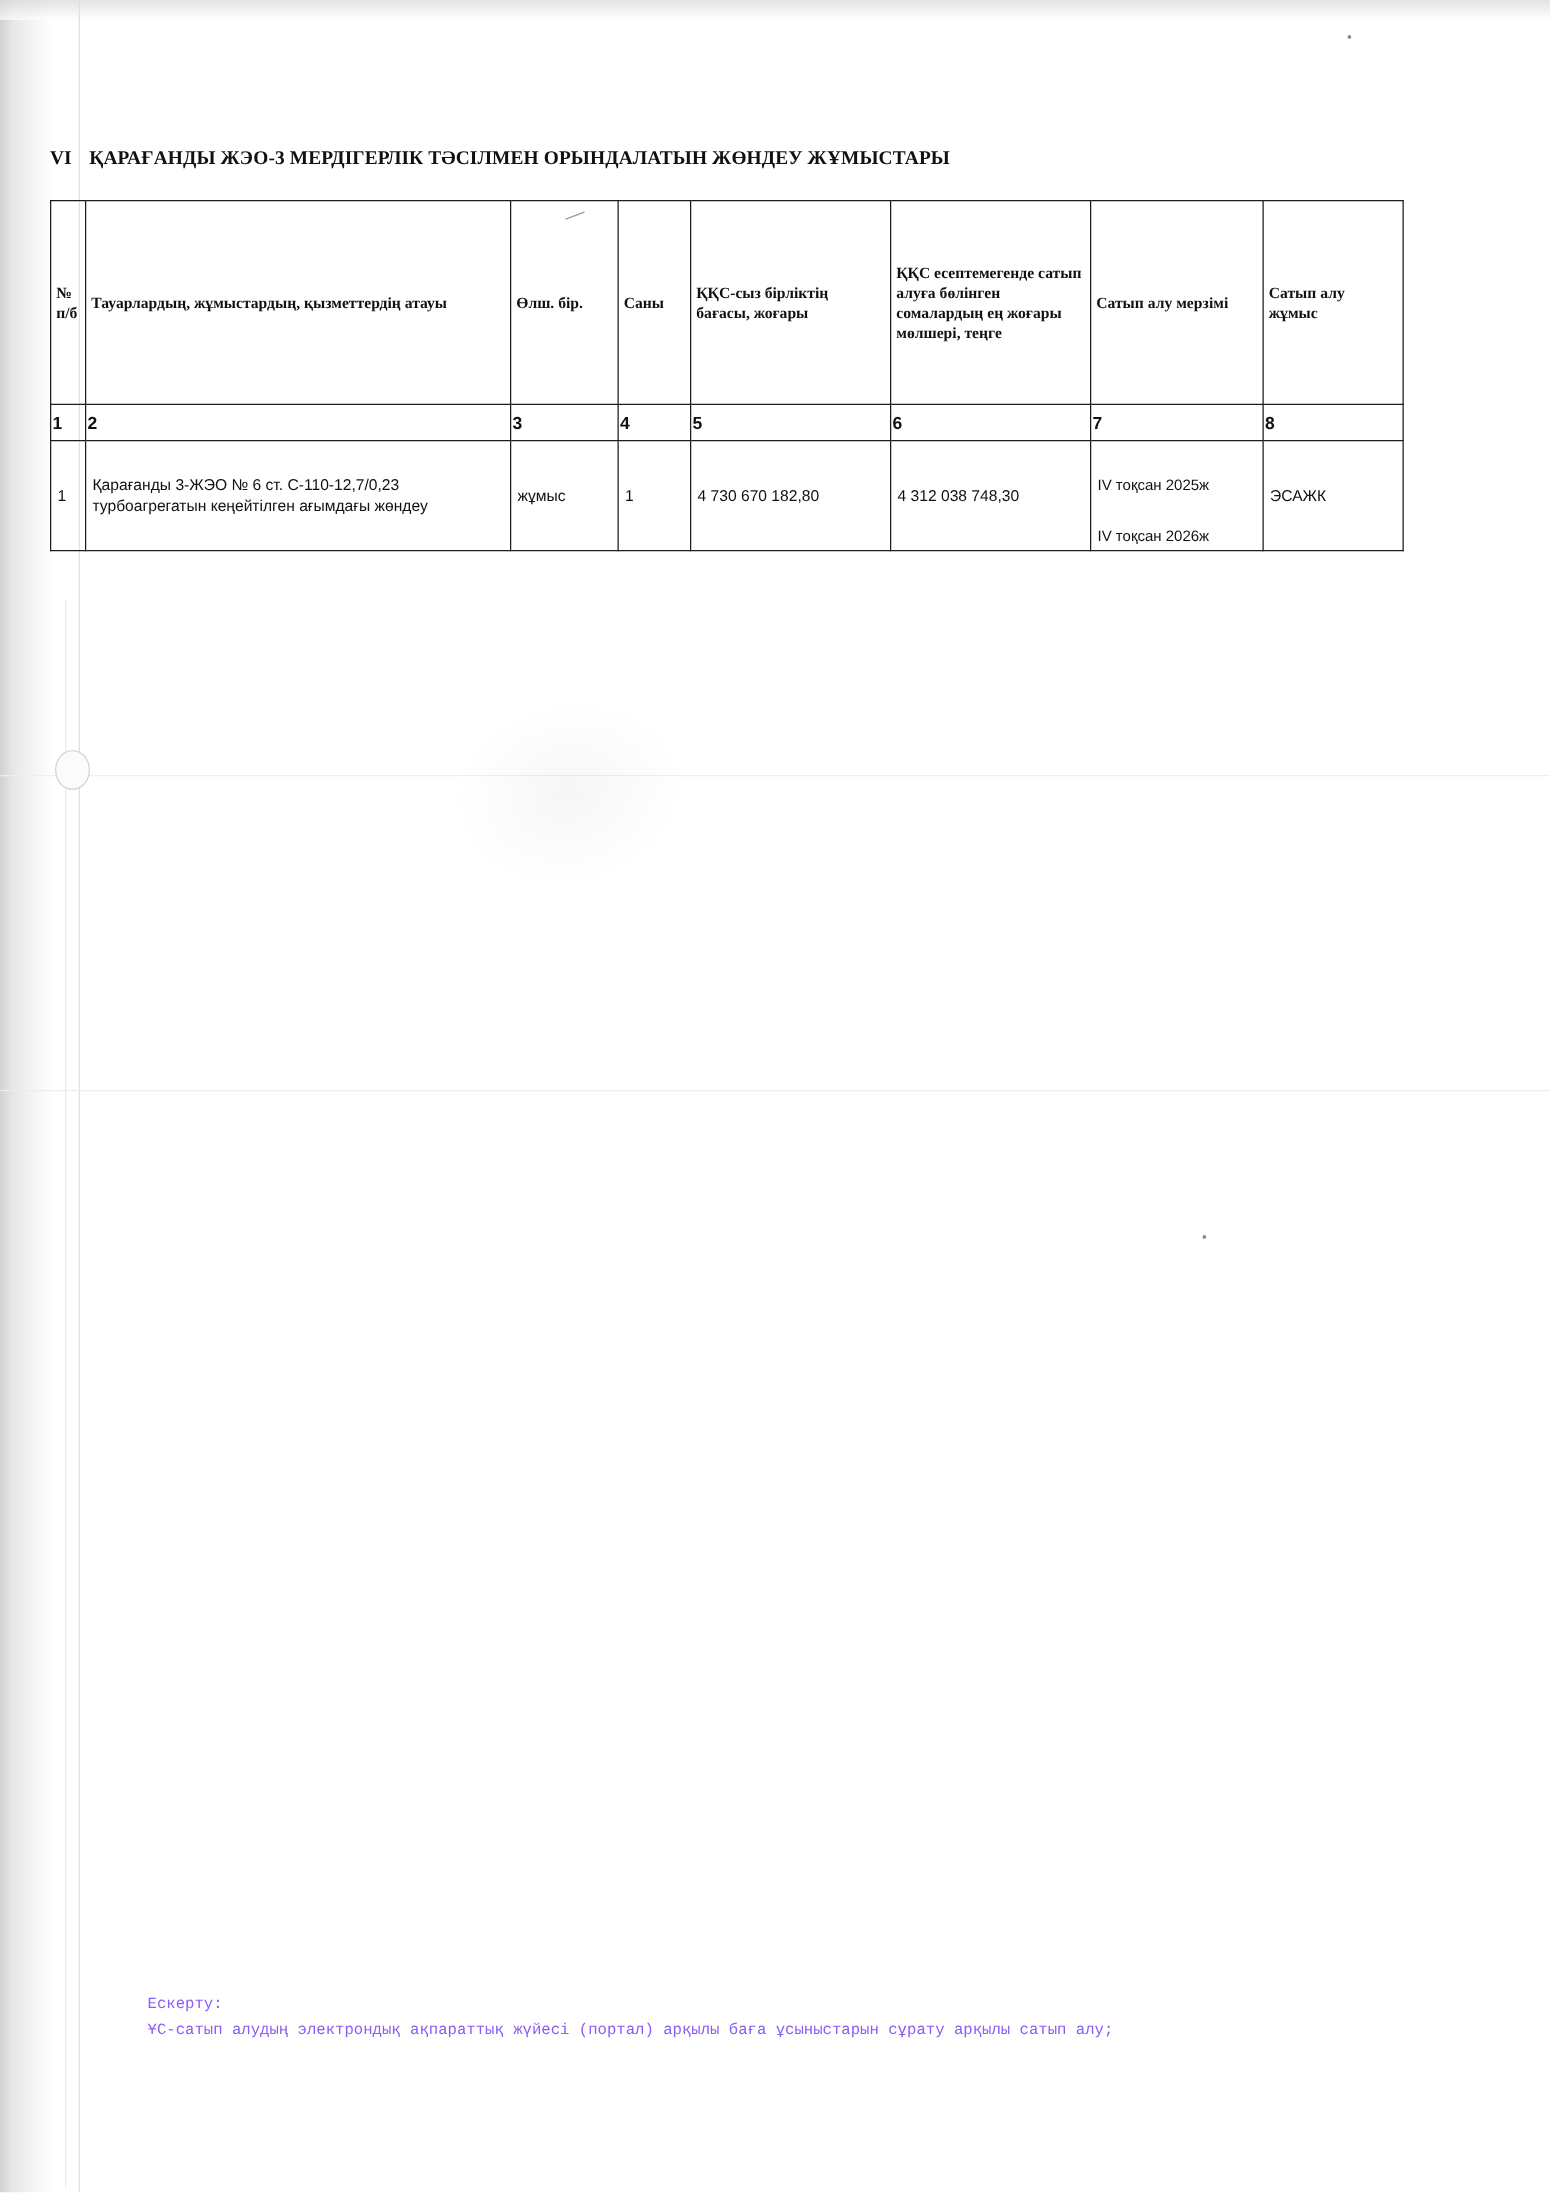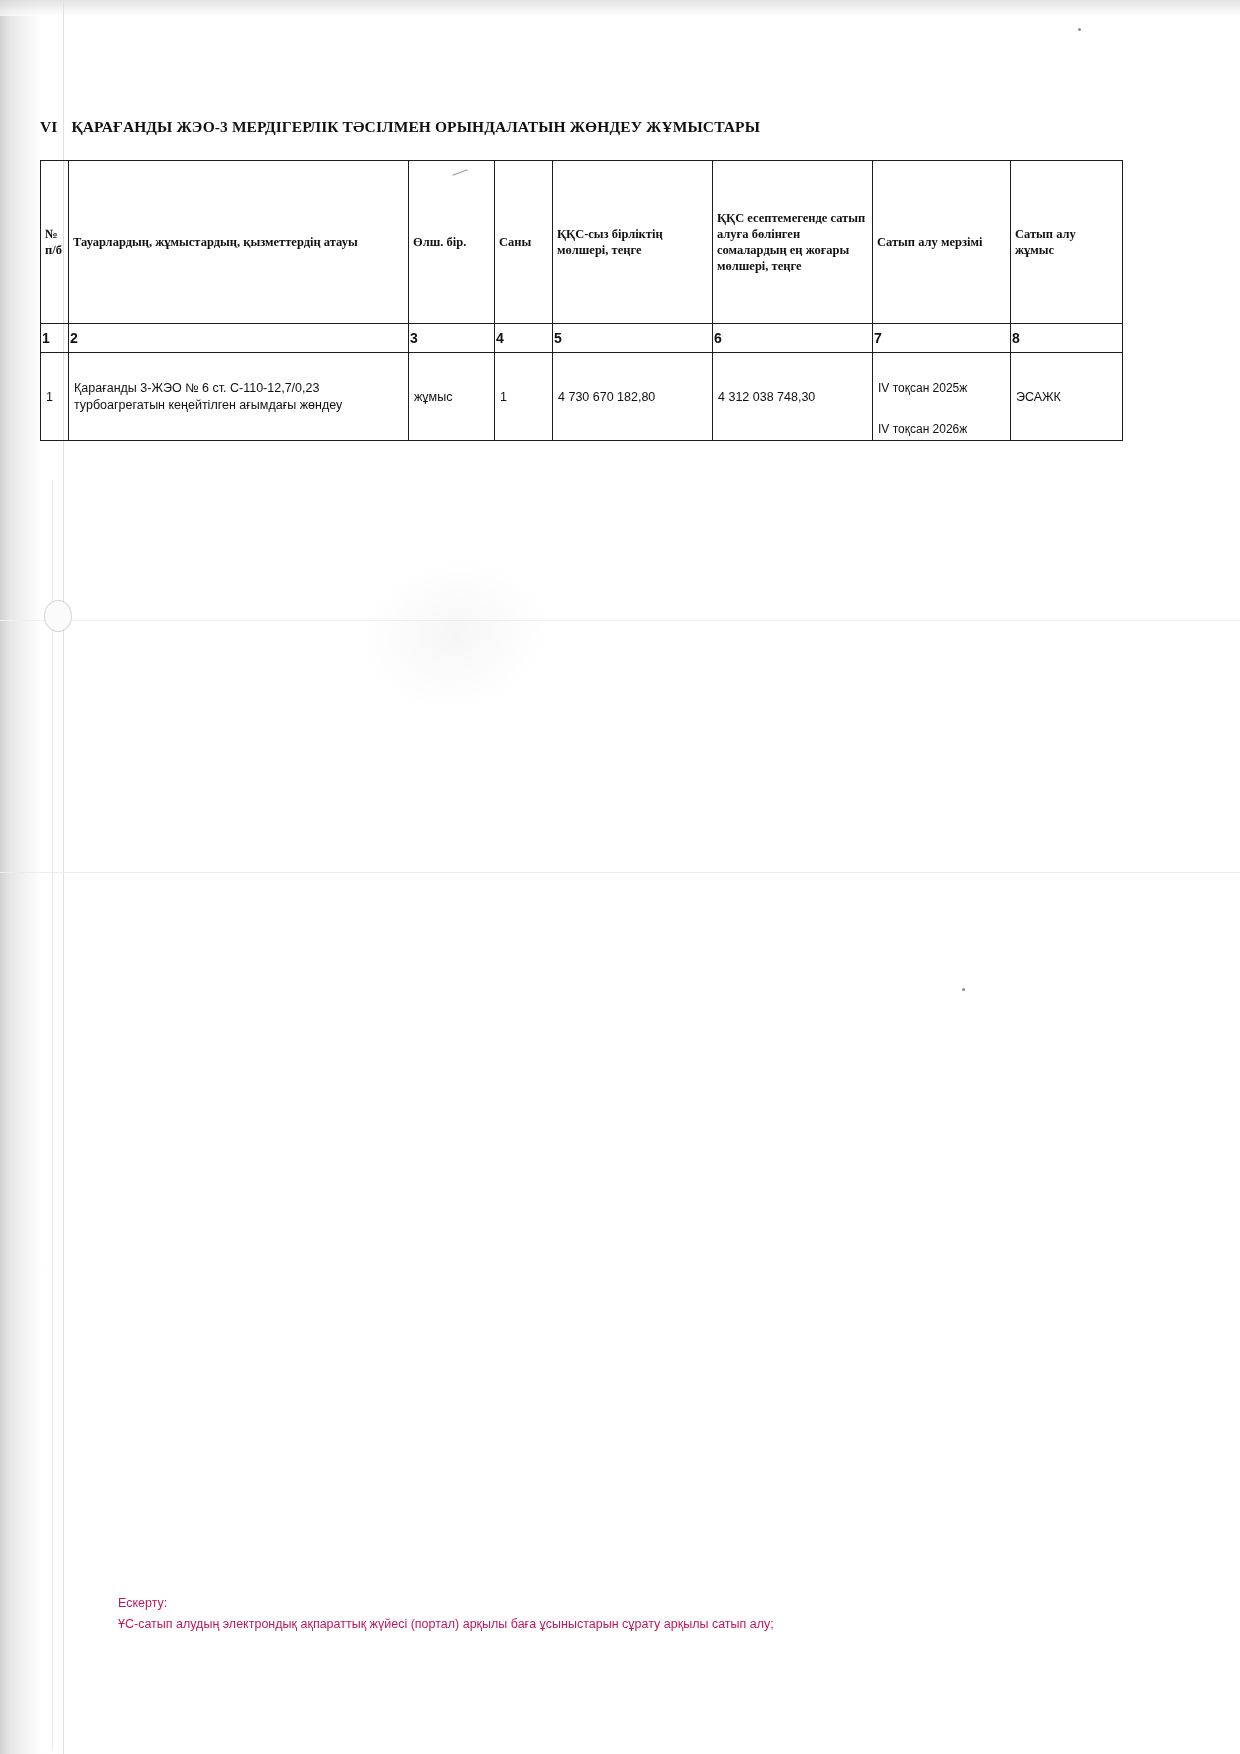--- a/index.html
+++ b/index.html
@@ -153,24 +153,24 @@
     background: #9a9a9a;
     transform: rotate(-20deg);
   }
 
   
   .notes {
     position: absolute;
     left: 118px;
     top: 1593px;
     width: 900px;
-    font-family: Liberation Sans, sans-serif;
+    font-family: Liberation Mono, monospace;
     font-size: 12.5px;
     line-height: 1.62;
-    color: #be185d;
+    color: #8b5cf6;
   }
   .notes .note-title { margin-bottom: 1px; }
 </style>
 </head>
 <body>
 
 <div class="scan-edge-left"></div>
 <div class="scan-edge-top"></div>
 <div class="fold-v"></div>
 <div class="fold-v2"></div>
@@ -198,21 +198,21 @@
       <col class="col-sum">
       <col class="col-term">
       <col class="col-method">
     </colgroup>
     <thead>
       <tr>
         <th class="no-cell-top">№ п/б</th>
         <th class="hdr-th-name">Тауарлардың, жұмыстардың, қызметтердің атауы</th>
         <th>Өлш. бір.</th>
         <th>Саны</th>
-        <th>ҚҚС-сыз бірліктің мөлшері, теңге</th>
+        <th>ҚҚС-сыз бірліктің бағасы, жоғары</th>
         <th>ҚҚС есептемегенде сатып алуға бөлінген сомалардың ең жоғары мөлшері, теңге</th>
         <th>Сатып алу мерзімі</th>
         <th>Сатып алу жұмыс</th>
       </tr>
       <tr class="numrow">
         <td>1</td>
         <td>2</td>
         <td>3</td>
         <td>4</td>
         <td>5</td>

